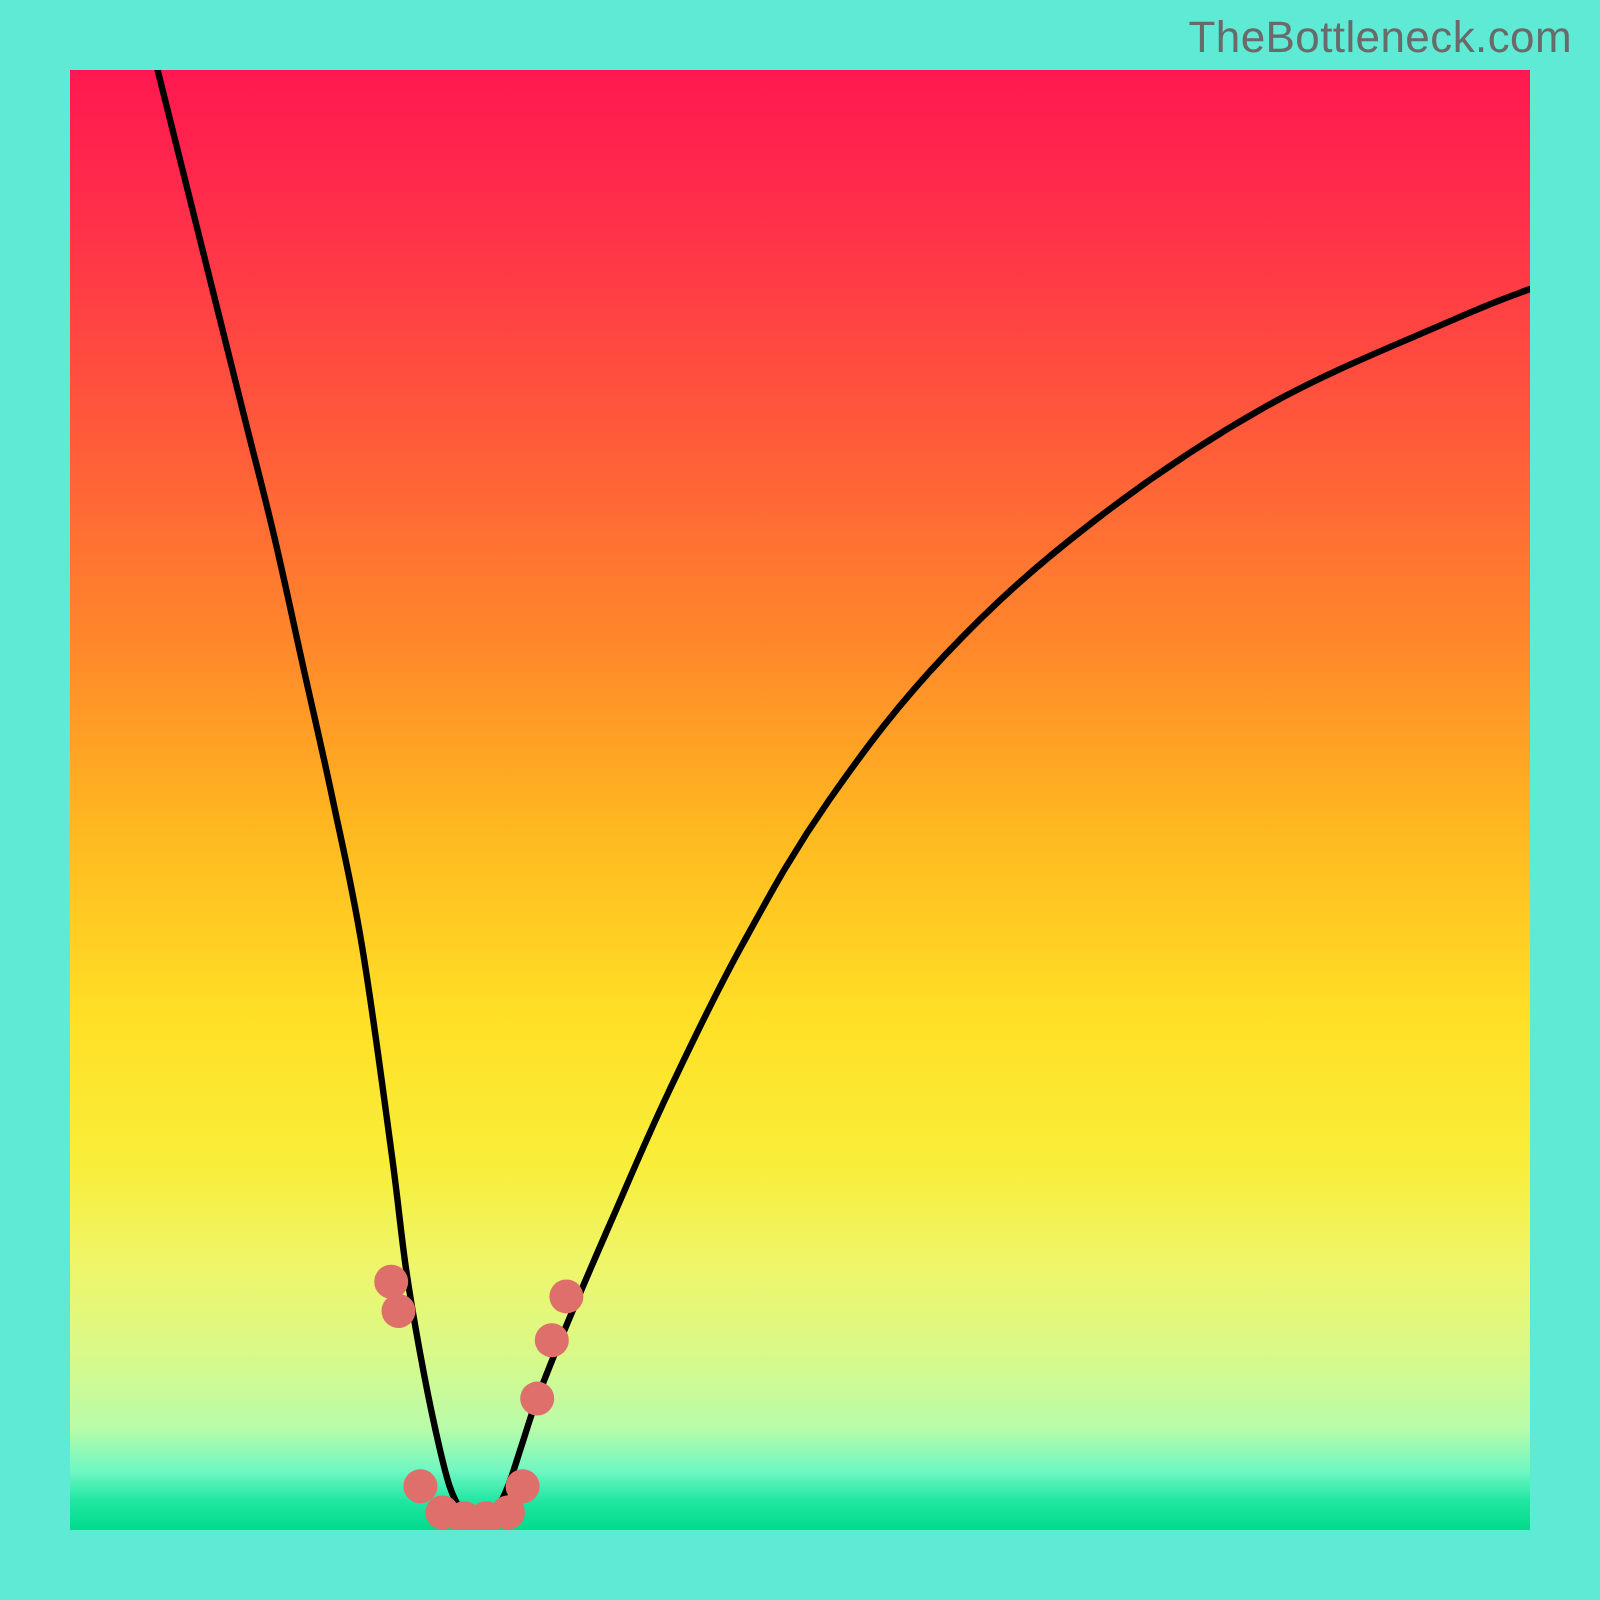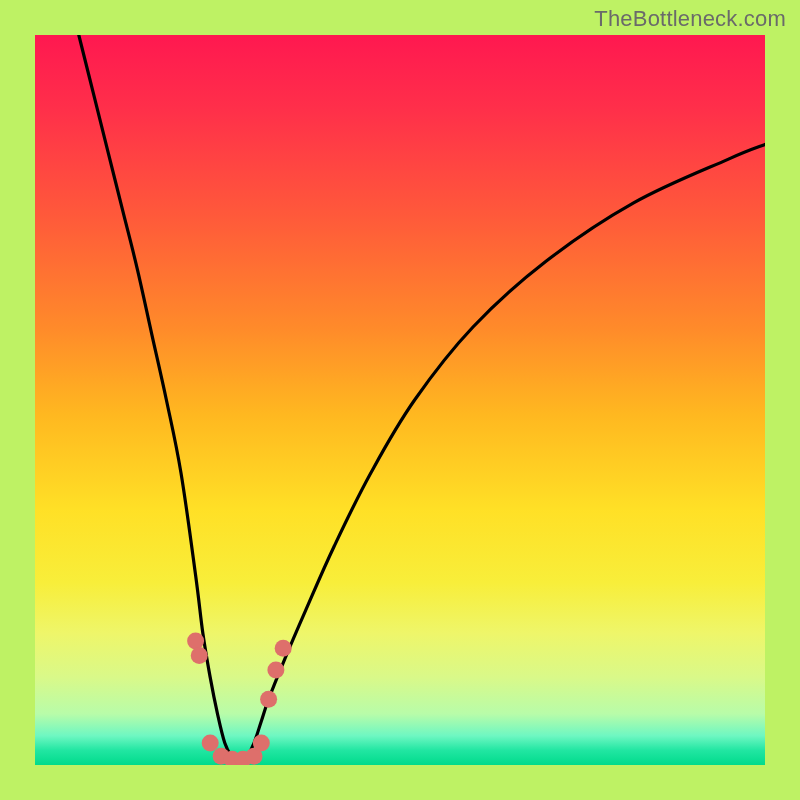--- a/index.html
+++ b/index.html
@@ -10,21 +10,21 @@
     background: #000;
     overflow: hidden;
     font-family: Arial, Helvetica, sans-serif;
   }
   .frame {
     position: absolute;
     left: 0;
     top: 0;
     width: 800px;
     height: 800px;
-    background: #bef264;
+    background: #5eead4;
   }
   .plot-area {
     position: absolute;
     left: 35px;
     top: 35px;
     width: 730px;
     height: 730px;
     
     background: linear-gradient(
       to bottom,

